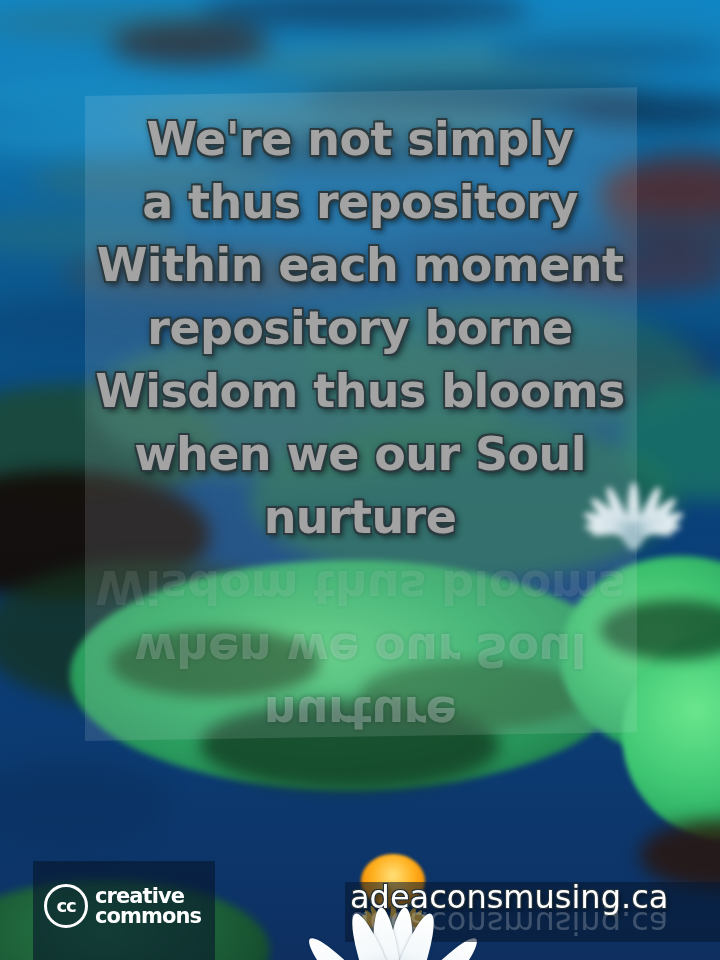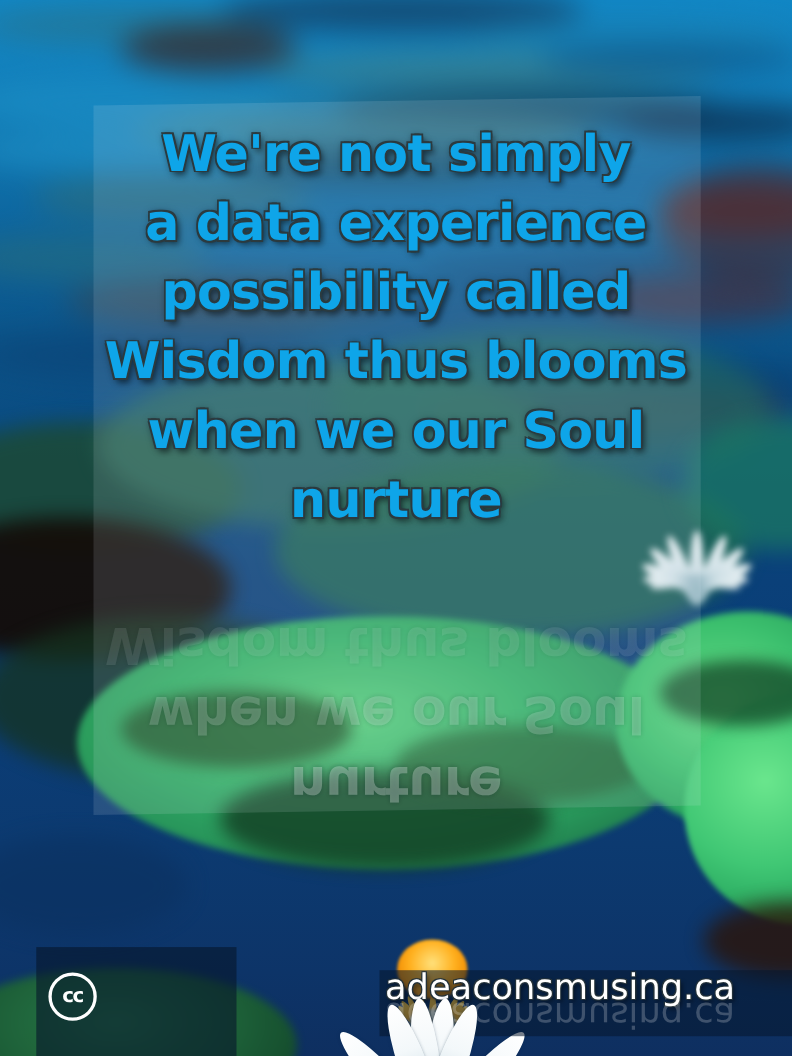--- a/index.html
+++ b/index.html
@@ -77,21 +77,21 @@
 
   
   .quote{
     position:absolute;left:0;right:0;top:108px;
     text-align:center;
     font-family:"DejaVu Sans", sans-serif;
     font-weight:bold;
     font-size:46px;
     line-height:63px;
     letter-spacing:-0.6px;
-    color:#0ea5e9;
+    color:#a3a3a3;
     text-shadow:
       -1.6px -1.6px 0 #2b3a3f, 1.6px -1.6px 0 #2b3a3f,
       -1.6px  1.6px 0 #2b3a3f, 1.6px  1.6px 0 #2b3a3f,
       0 0 7px rgba(15,30,40,.55),
       3px 4px 6px rgba(0,0,0,.5);
     white-space:nowrap;
   }
   .quote .ln{display:block;}
 
   
@@ -272,35 +272,40 @@
       <div class="freckle" style="left:132px;top:236px;"></div>
       <div class="freckle" style="left:160px;top:240px;"></div>
       <div class="freckle" style="left:150px;top:248px;"></div>
     </div>
   </div>
 
   <div class="quotepanel"></div>
 
   <div class="quote">
     <span class="ln">We're not simply</span>
-    <span class="ln">a data experience</span>
-    <span class="ln">possibility called</span>
+    <span class="ln">a thus repository</span>
+    <span class="ln">Within each moment</span>
+    <span class="ln">repository borne</span>
     <span class="ln">Wisdom thus blooms</span>
     <span class="ln">when we our Soul</span>
     <span class="ln">nurture</span>
   </div>
 
   <div class="reflection">
     <span class="ln r1">nurture</span>
     <span class="ln r2">when we our Soul</span>
     <span class="ln r3">Wisdom thus blooms</span>
   </div>
 
   <div class="cc-panel"></div>
   <div class="cc-logo">
     <div class="cc-mark">cc</div>
+    <div class="cc-words">
+      <div>creative</div>
+      <div>commons</div>
+    </div>
   </div>
 
   <div class="url-panel"></div>
   <div class="url-text">adeaconsmusing.ca</div>
   <div class="url-reflect">adeaconsmusing.ca</div>
 
 </div>
 
 </body></html>

